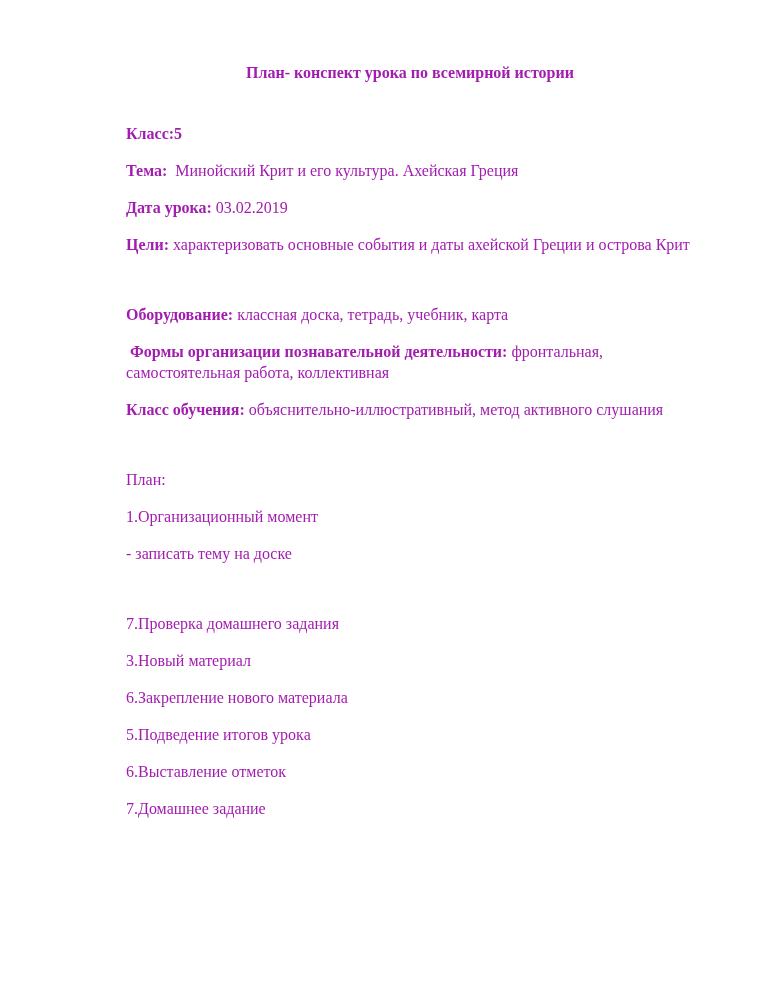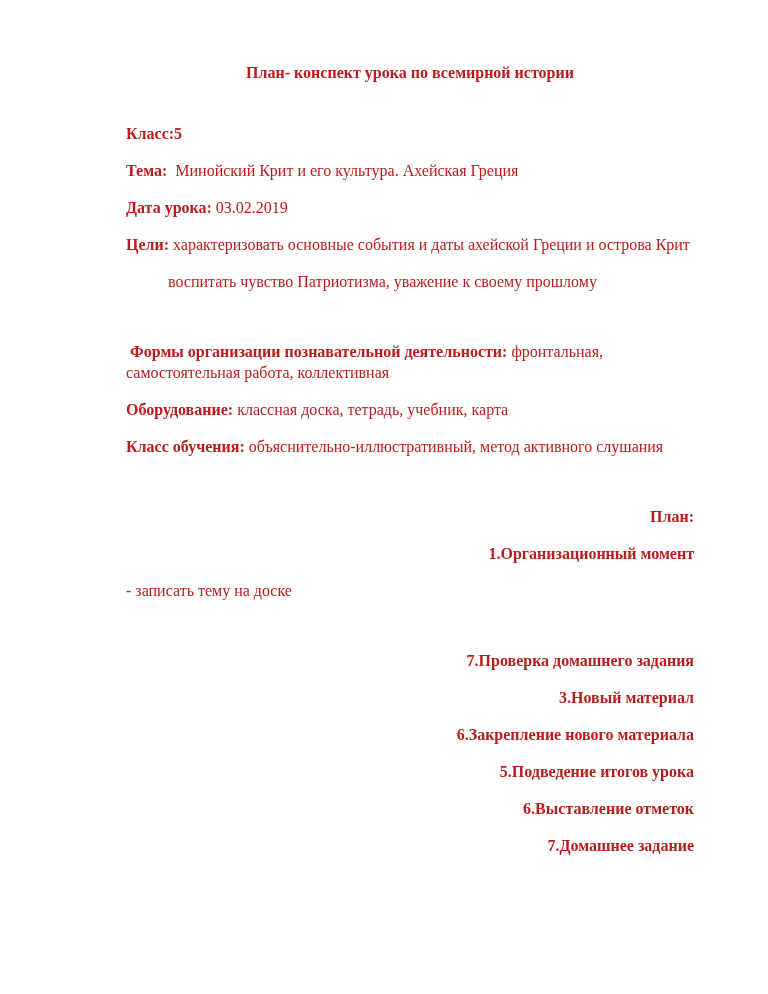--- a/index.html
+++ b/index.html
@@ -11,41 +11,40 @@
     width: 768px;
     height: 994px;
     overflow: hidden;
   }
   .doc-page {
     box-sizing: border-box;
     width: 768px;
     height: 994px;
     padding: 62px 58px 0 110px;
     background: #ffffff;
-    color: #b91c1c;
+    color: #a21caf;
     font-family: "Liberation Serif", serif;
     font-size: 16px;
     line-height: 21px;
   }
   .doc-page p {
     margin: 16px;
     white-space: pre-wrap;
   }
   .doc-title {
     text-align: center;
     font-weight: bold;
     margin: 0 0 40px 0 !important;
     white-space: pre-wrap;
   }
   .bold-run {
     font-weight: bold;
   }
   .plan-item {
-    font-weight: bold;
-    text-align: right;
+    font-weight: normal;
   }
   .indented {
     padding-left: 42px;
   }
   .blank-line {
     height: 17px;
   }
 </style>
 </head>
 <body>
@@ -55,27 +54,26 @@
   <p class="doc-title">План- конспект урока по всемирной истории</p>
 
   <p><span class="bold-run">Класс:5</span><span></span></p>
 
   <p><span class="bold-run">Тема:</span><span>  Минойский Крит и его культура. Ахейская Греция</span></p>
 
   <p><span class="bold-run">Дата урока:</span><span> 03.02.2019</span></p>
 
   <p><span class="bold-run">Цели:</span><span> характеризовать основные события и даты ахейской Греции и острова Крит</span></p>
 
-  <p class="indented">воспитать чувство Патриотизма, уважение к своему прошлому</p>
 
   <div class="blank-line"></div>
 
+  <p><span class="bold-run">Оборудование:</span><span> классная доска, тетрадь, учебник, карта</span></p>
+
   <p><span class="bold-run"> Формы организации познавательной деятельности:</span><span> фронтальная, самостоятельная работа, коллективная</span></p>
-
-  <p><span class="bold-run">Оборудование:</span><span> классная доска, тетрадь, учебник, карта</span></p>
 
   <p><span class="bold-run">Класс обучения:</span><span> объяснительно-иллюстративный, метод активного слушания</span></p>
 
   <div class="blank-line"></div>
 
   <p class="plan-item">План:</p>
 
   <p class="plan-item">1.Организационный момент</p>
 
 

